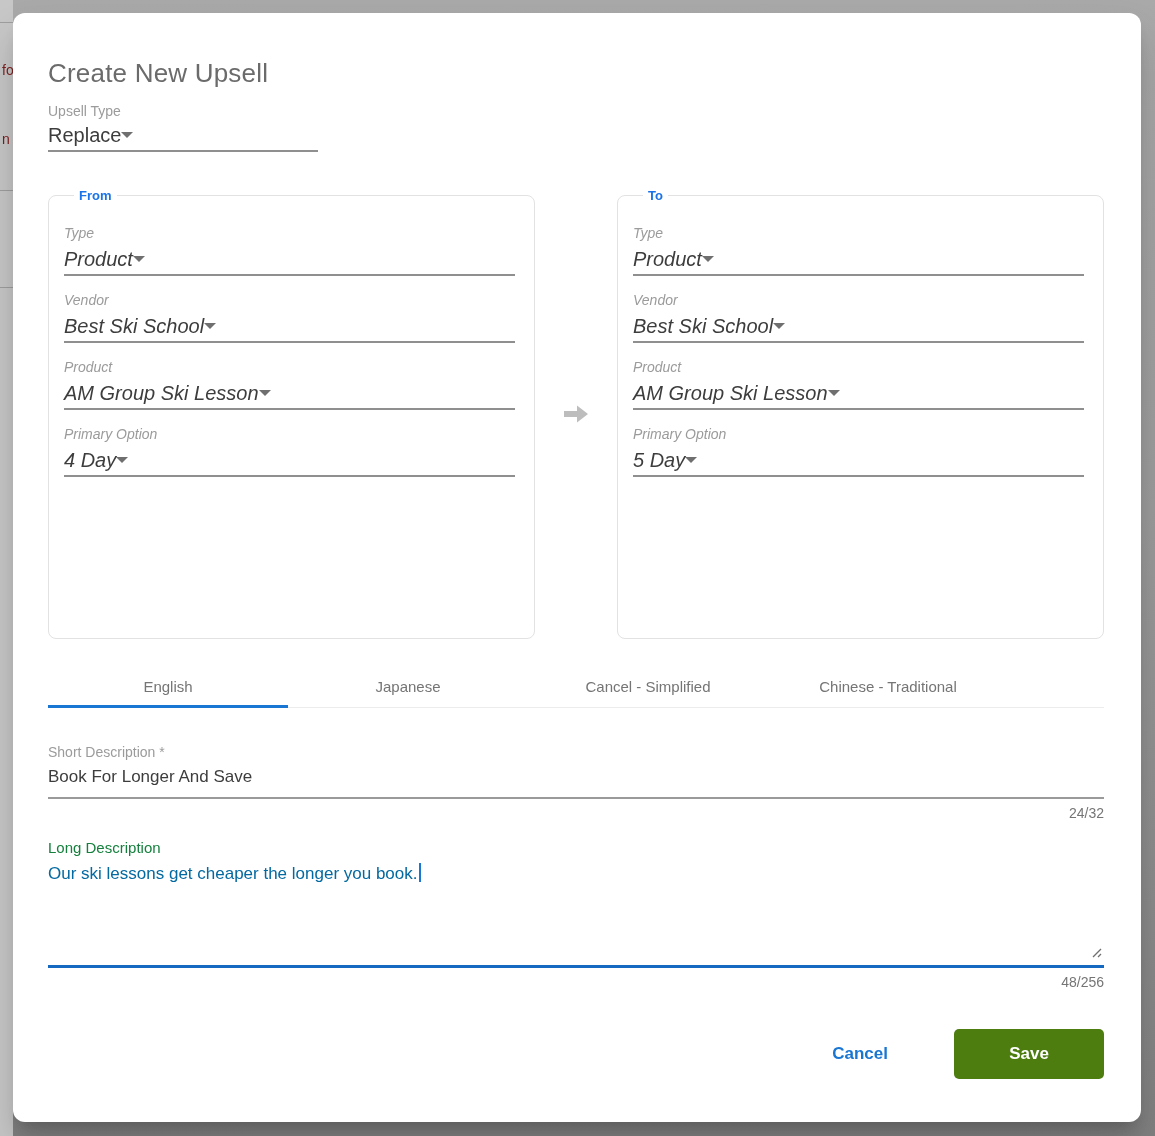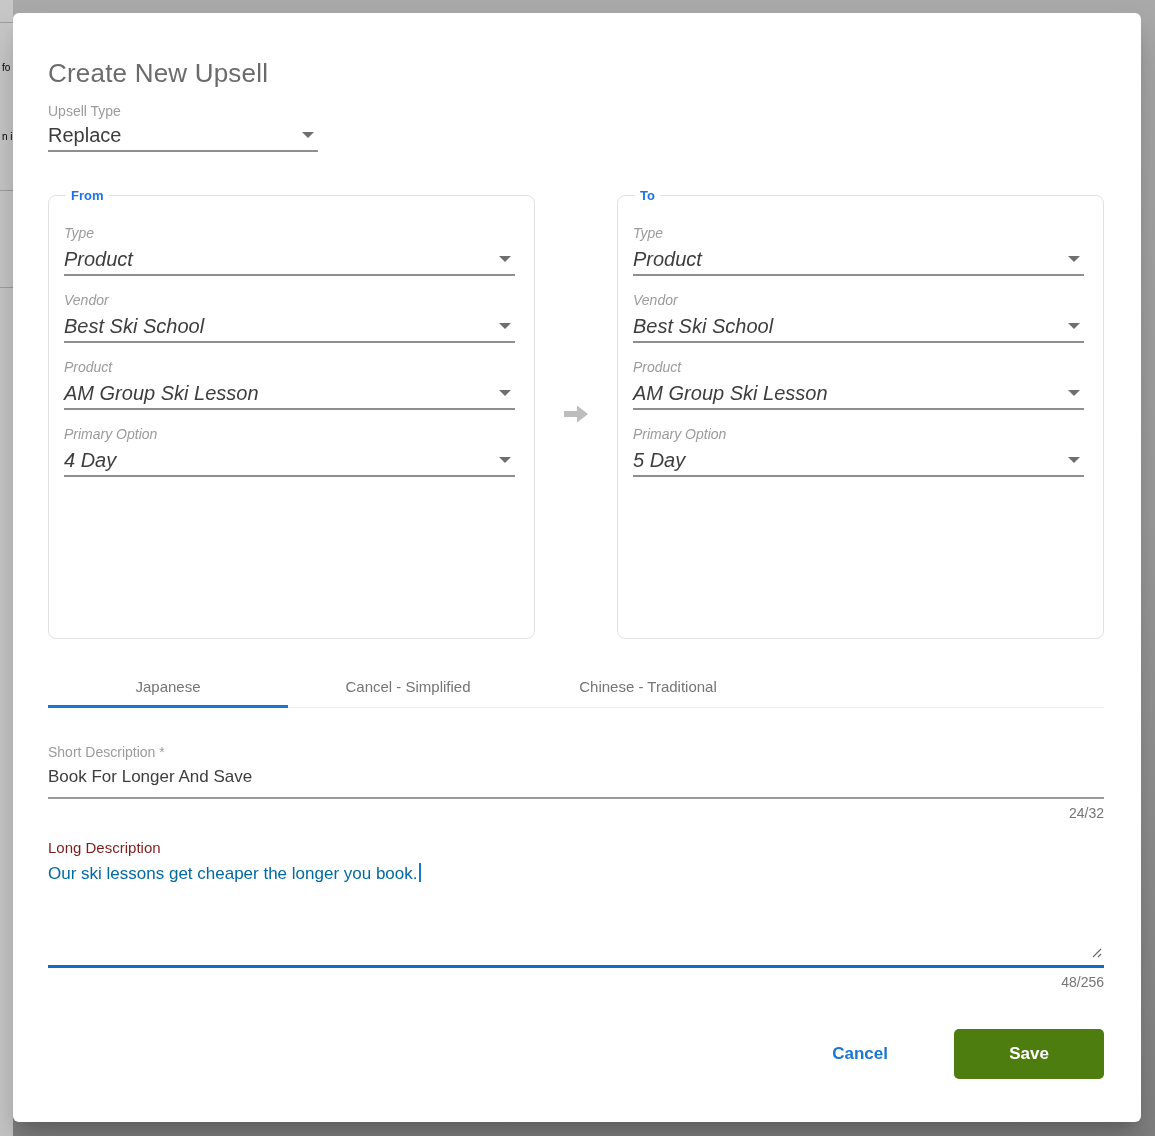--- a/index.html
+++ b/index.html
@@ -8,61 +8,61 @@
     font-family:"Liberation Sans", sans-serif;
     background:linear-gradient(180deg,#a9a9a9 0%,#9c9c9c 45%,#818181 100%);
     position:relative;
   }
   
   .bg-strip {
     position:absolute; left:0; top:0; width:13px; height:100%;
     background:#c7c7c7; overflow:hidden;
   }
   .bg-strip .frag {
-    position:absolute; left:2px; color:#000000; font-size:10px; white-space:nowrap;
+    position:absolute; left:2px; color:#7f1d1d; font-size:14px; white-space:nowrap;
   }
   .frag-1 { top:62px; }
   .frag-2 { top:131px; }
   .bg-line { position:absolute; left:0; width:100%; height:1px; background:#9e9e9e; }
   .bg-line-1 { top:22px; }
   .bg-line-2 { top:190px; }
   .bg-line-3 { top:287px; }
 
   
   .modal {
     position:absolute; left:13px; top:13px; width:1128px; height:1109px;
-    background:#ffffff; border-radius:6px;
+    background:#ffffff; border-radius:12px;
     box-shadow:0 11px 15px -7px rgba(0,0,0,.2), 0 24px 38px 3px rgba(0,0,0,.14);
     padding:0 37px 0 35px;
   }
   .dialog-title {
     margin-top:44px; font-size:26px; line-height:32px; font-weight:500;
     color:#6b6b6b; letter-spacing:.2px;
   }
 
   .field-label { font-size:14px; line-height:17px; color:#9b9b9b; }
   .select-value {
-    display:flex; align-items:center; justify-content:space-between;
+    display:flex; align-items:center; 
     font-size:20px; line-height:30px; color:#3d3d3d;
     border-bottom:2px solid #8f8f8f; cursor:pointer;
   }
   .caret {
     width:0; height:0; border-left:6px solid transparent; border-right:6px solid transparent;
     border-top:6px solid #6f6f6f; margin-right:4px; flex:none;
   }
 
   .upsell-type { margin-top:14px; width:270px; }
 
   .panels { margin-top:36px; display:flex; align-items:stretch; }
   fieldset.panel {
     width:487px; height:451px; border:1px solid #e2e2e2; border-radius:8px;
     padding:6px 19px 0 15px;
   }
   fieldset.panel legend {
-    color:#1a73e8; font-size:13px; font-weight:700; padding:0 5px; margin-left:2px;
+    color:#1a73e8; font-size:13px; font-weight:700; padding:0 5px; margin-left:10px;
   }
   .panel .field { margin-top:16px; margin-bottom:8px;font-style:italic; }
   .panel .field .select-value { margin-top:2px; }
 
   .arrow-cell { flex:1; display:flex; align-items:center; justify-content:center; }
 
   
   .tabs { margin-top:27px; display:flex; position:relative; border-bottom:1px solid #ececec; }
   .tab {
     width:240px; height:41px; display:flex; align-items:center; justify-content:center;
@@ -72,21 +72,21 @@
 
   
   .input-block { margin-top:36px; }
   .input-value {
     font-size:17px; line-height:28px; color:#3d3d3d;
     border-bottom:2px solid #9a9a9a; padding-bottom:6px; margin-top:2px;
   }
   .counter { text-align:right; font-size:14px; color:#757575; margin-top:5px; line-height:18px; }
 
   .longdesc-block { margin-top:16px; }
-  .longdesc-label { font-size:15px; line-height:20px; color:#7f1d1d; }
+  .longdesc-label { font-size:15px; line-height:20px; color:#15803d; }
   .textarea {
     position:relative; height:110px; border-bottom:3px solid #1669c0;
     font-size:17px; line-height:26px; color:#0369a1; padding-top:3px; cursor:text;
   }
   .cursor-bar {
     display:inline-block; width:2px; height:19px; background:#1976d2;
     vertical-align:-3px; margin-left:1px;
   }
   .resize-handle { position:absolute; right:2px; bottom:5px; cursor:nwse-resize; }
 
@@ -192,20 +192,21 @@
         <div class="select-value">
           <span>5 Day</span>
           <span class="caret"></span>
         </div>
       </div>
     </fieldset>
 
   </div>
 
   <div class="tabs">
+    <div class="tab">English</div>
     <div class="tab">Japanese</div>
     <div class="tab">Cancel - Simplified</div>
     <div class="tab">Chinese - Traditional</div>
     <div class="tab-indicator"></div>
   </div>
 
   <div class="input-block">
     <div class="field-label">Short Description *</div>
     <div class="input-value">Book For Longer And Save</div>
     <div class="counter">24/32</div>

